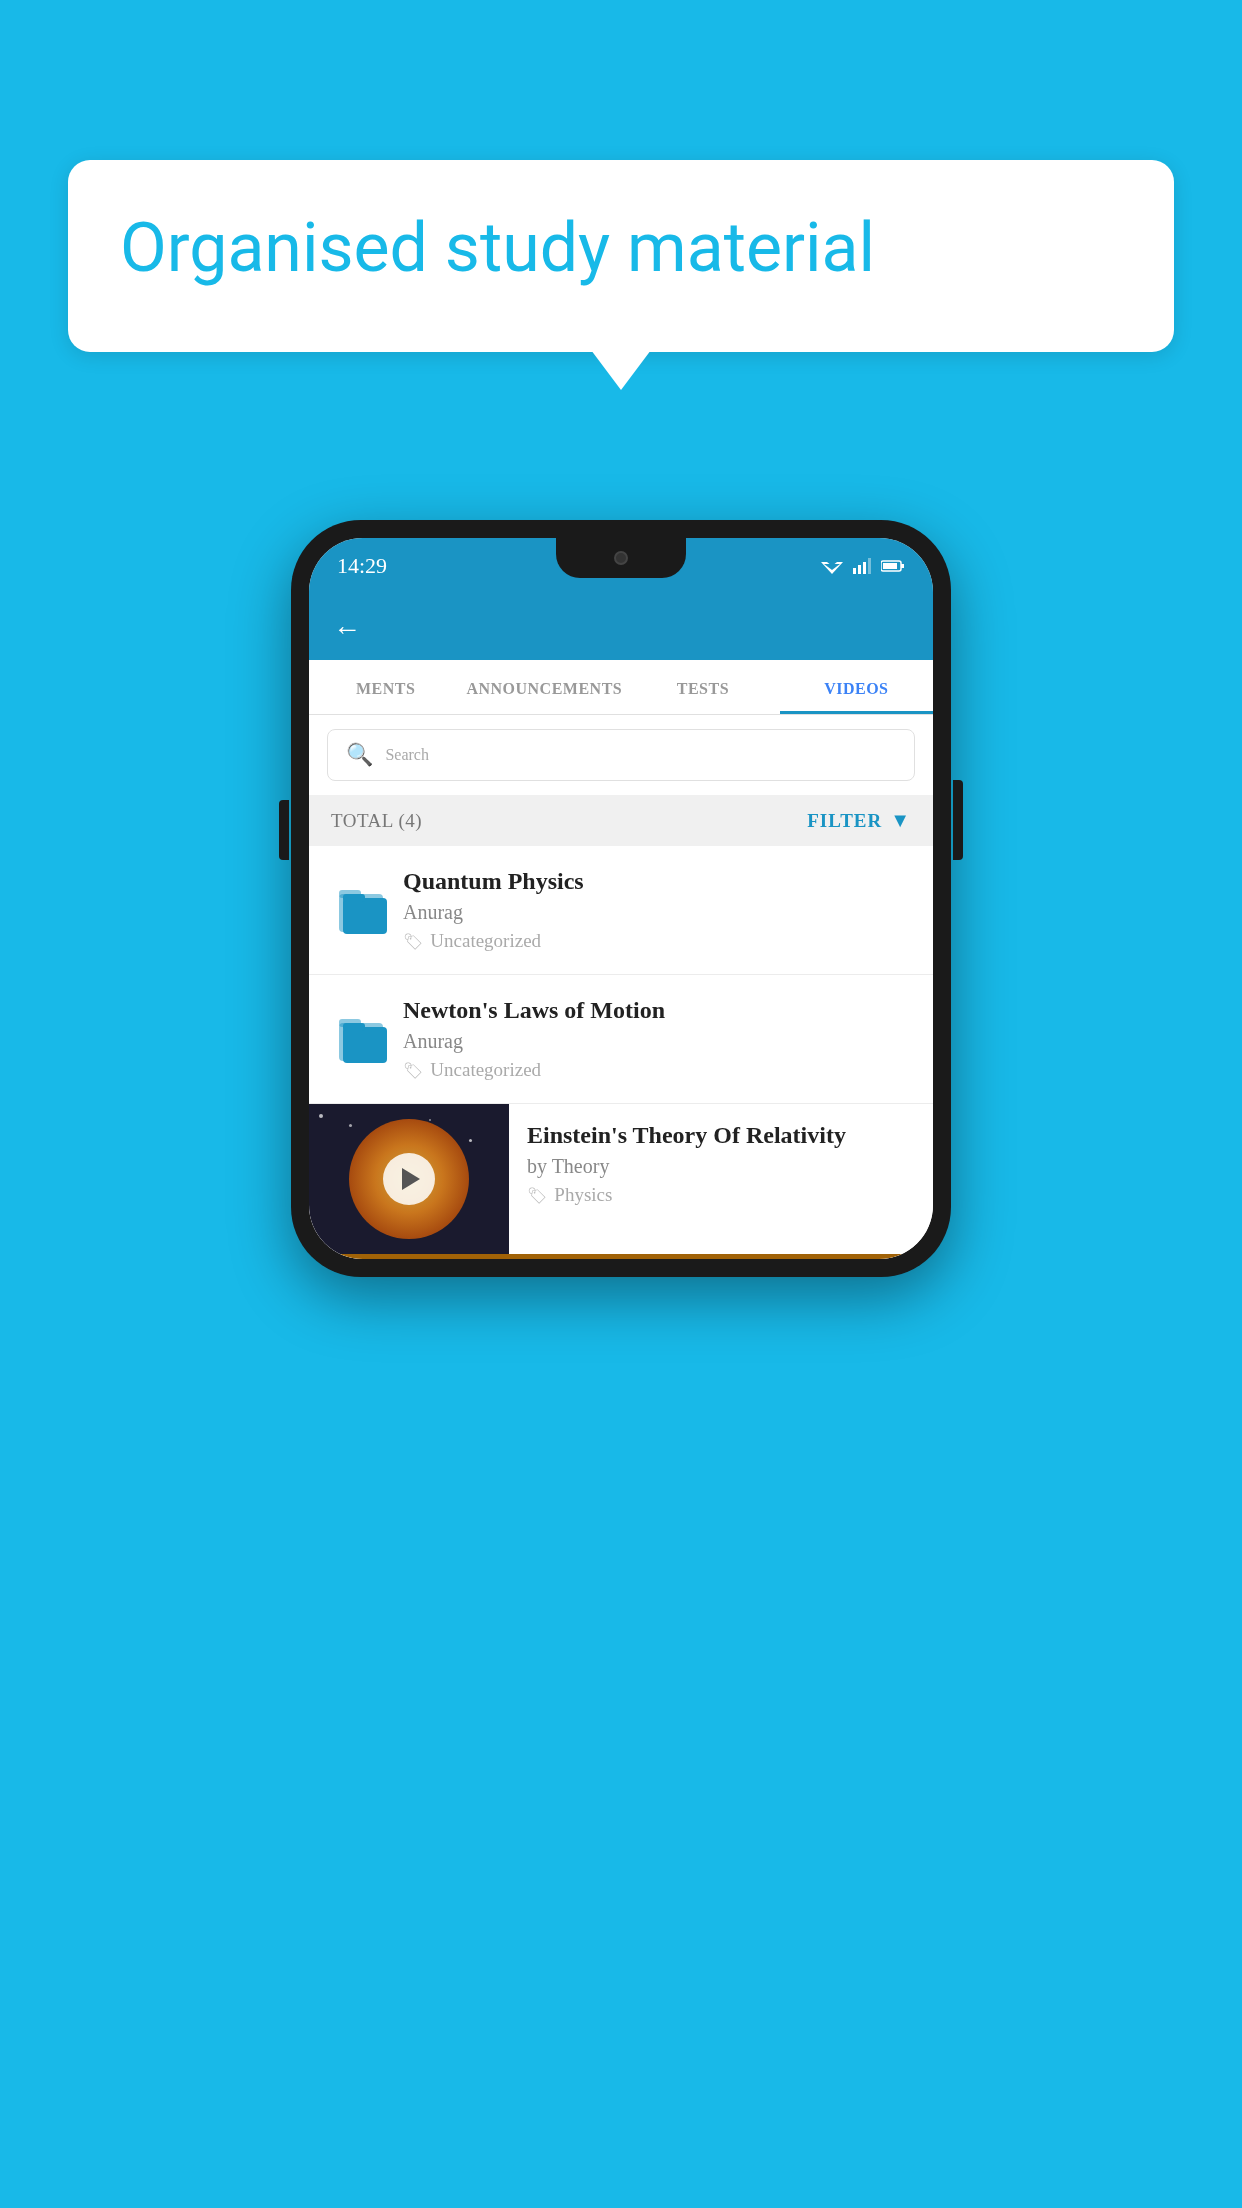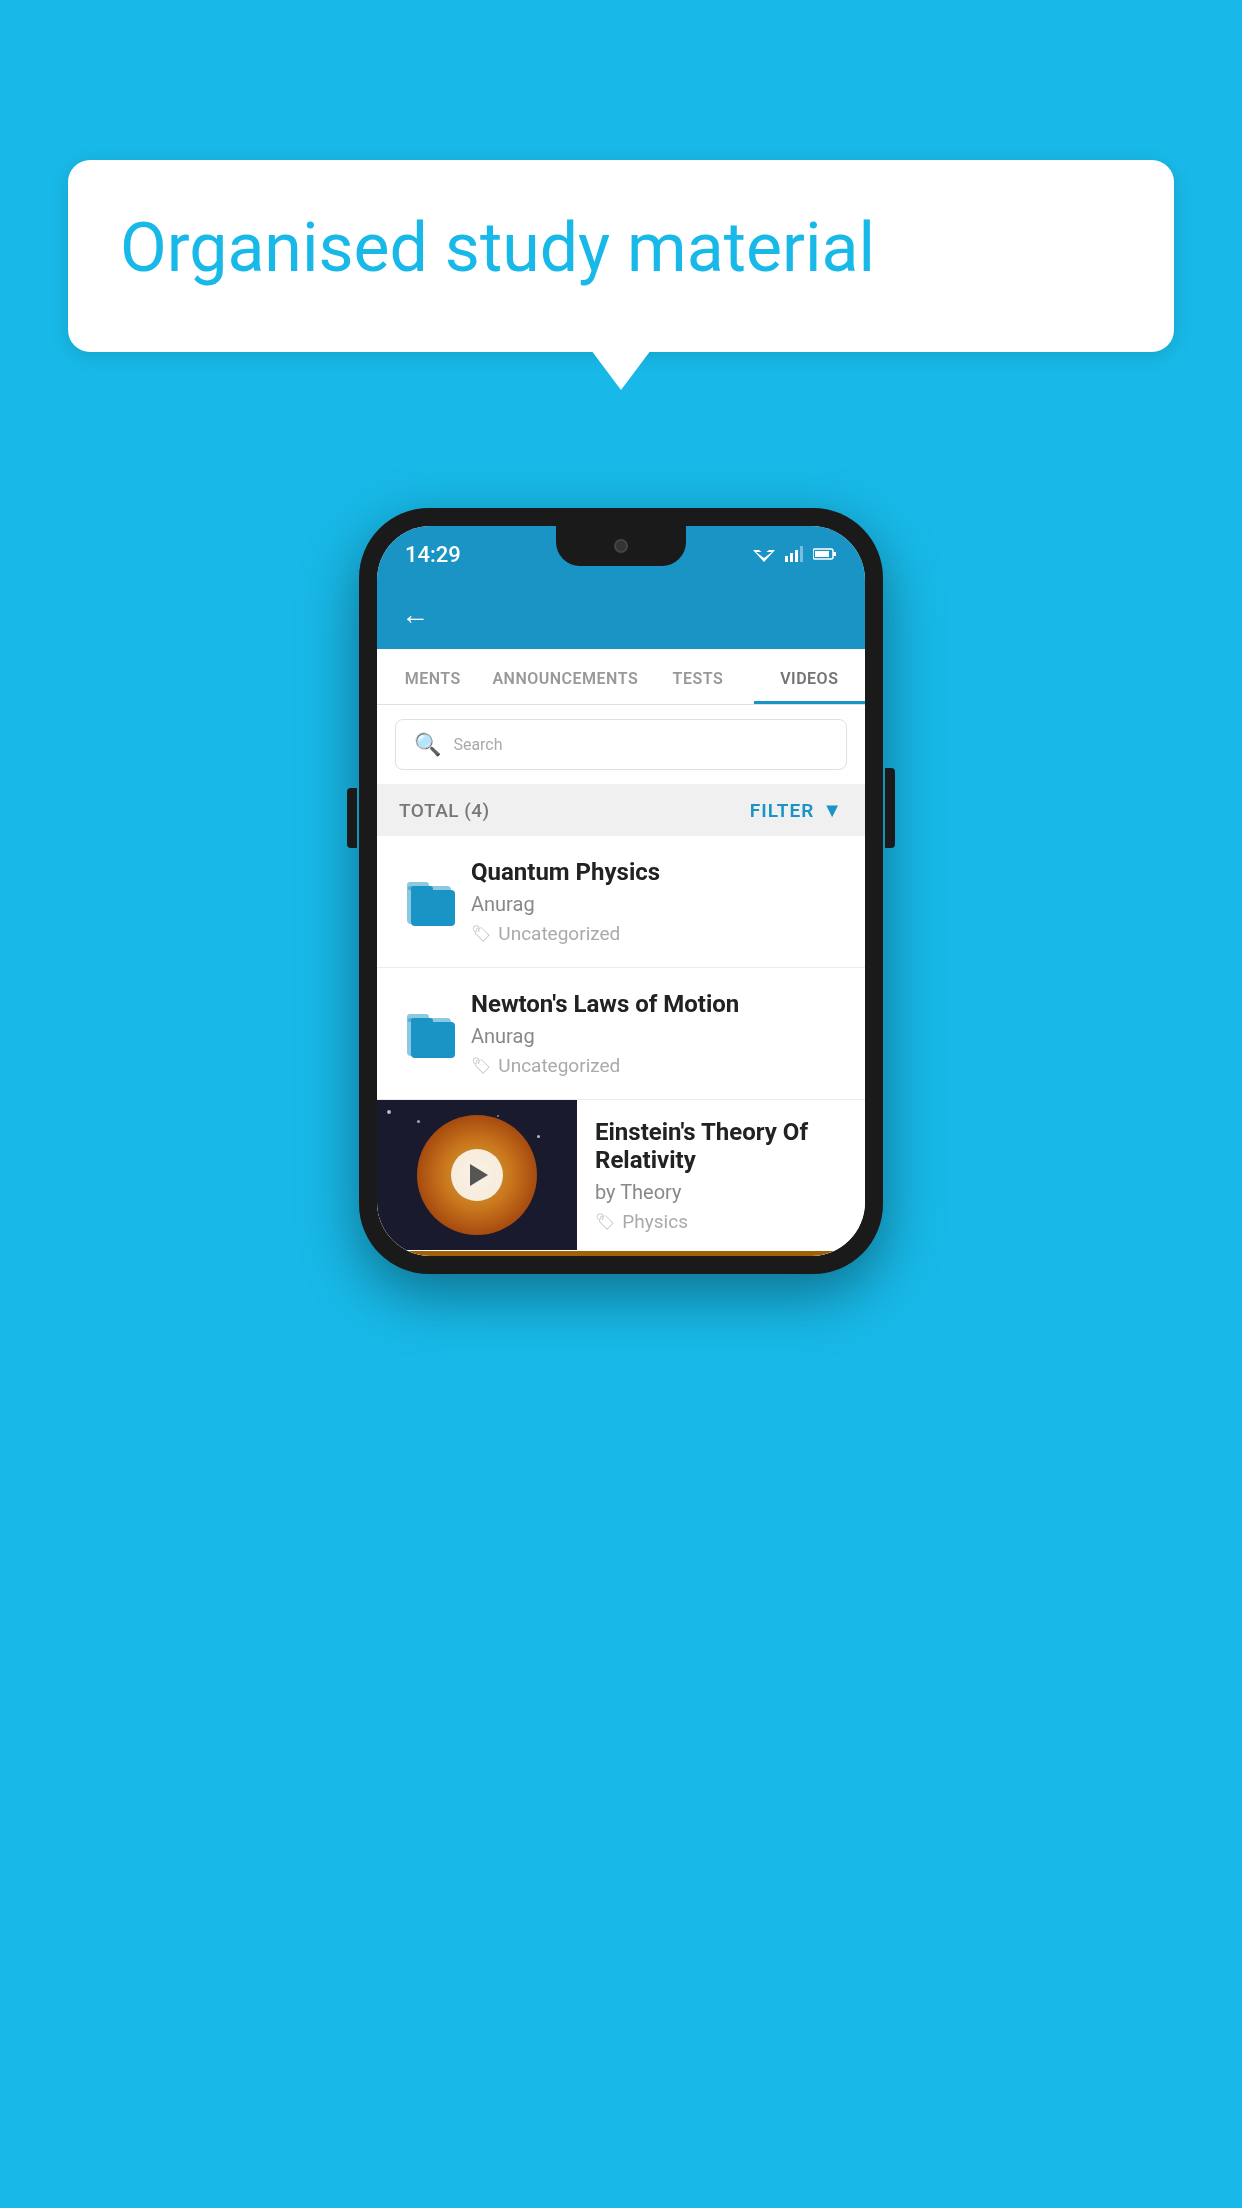--- a/index.html
+++ b/index.html
@@ -48,24 +48,25 @@
 
     .speech-bubble-subtitle {
       font-size: 32px;
       color: #888;
       font-weight: 400;
     }
 
     
     .phone-wrapper {
       position: absolute;
-      top: 508px;
+      top: 520px;
       left: 50%;
       transform: translateX(-50%);
-      width: 524px;
+      width: 660px;
+      font-family: Liberation Serif, serif;
     }
 
     .phone-outer {
       background: #1a1a1a;
       border-radius: 70px;
       padding: 18px;
       box-shadow: 0 20px 60px rgba(0,0,0,0.4);
       position: relative;
     }
 
@@ -194,21 +195,21 @@
       text-align: center;
       padding: 20px 4px 16px;
       font-size: 16px;
       font-weight: 600;
       color: #999;
       letter-spacing: 0.5px;
       position: relative;
     }
 
     .tab-item.active {
-      color: #737373;
+      color: #3b82f6;
     }
 
     .tab-item.active::after {
       content: '';
       position: absolute;
       bottom: 0;
       left: 0;
       right: 0;
       height: 3px;
       background: #1a94c4;

